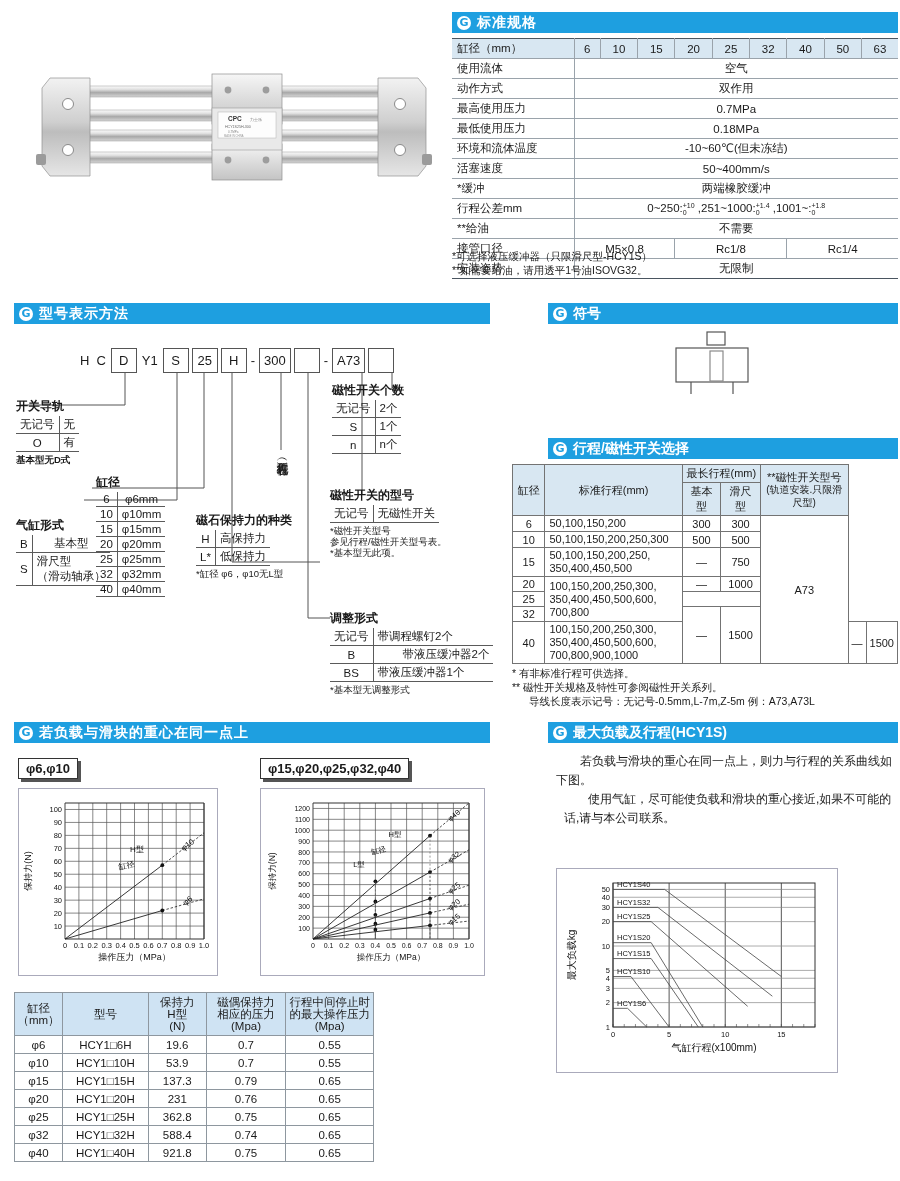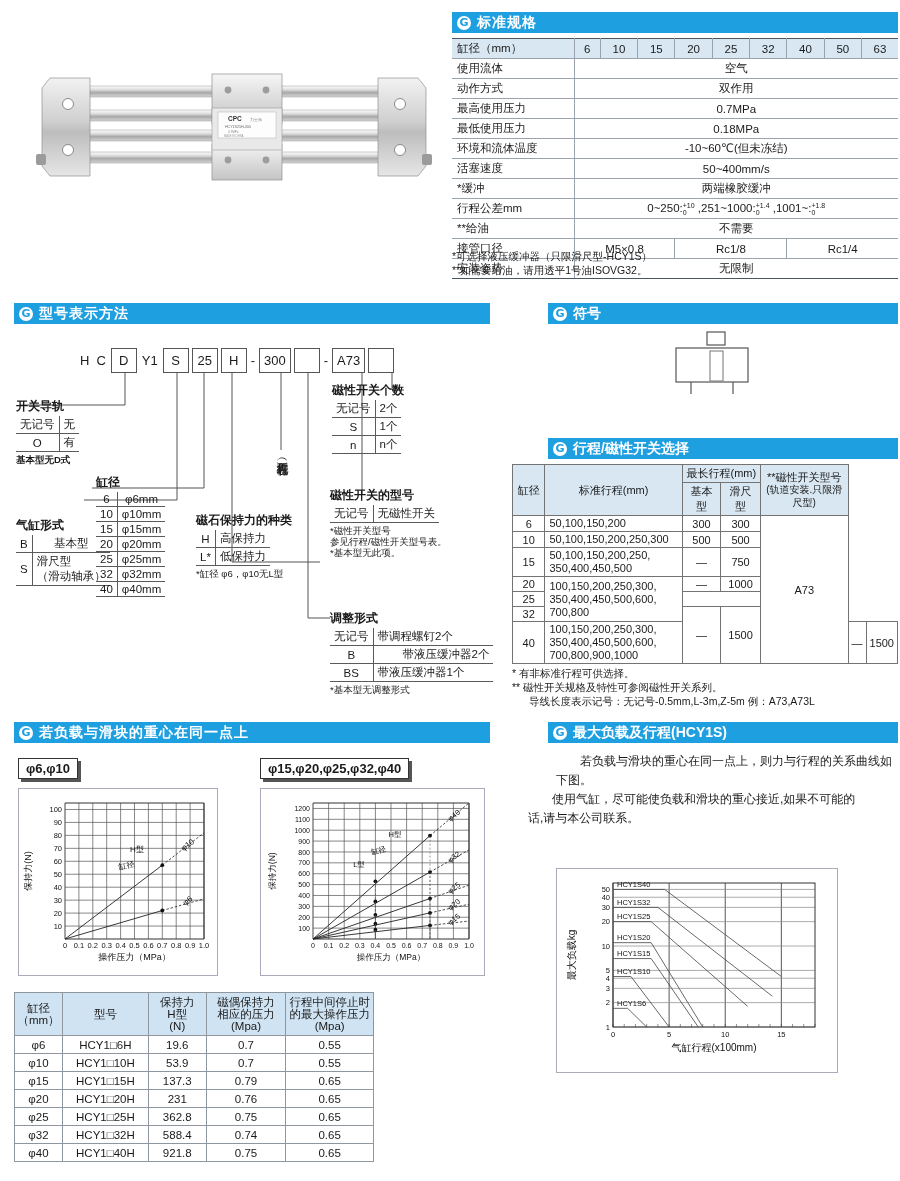--- a/index.html
+++ b/index.html
@@ -480,21 +480,21 @@
           <td>—</td>
           <td>1500</td>
         </tr>
       </tbody>
   </table>
 </div>
 
 <div class="abs" style="left:512px;top:666px;width:386px;">
   <div class="note">* 有非标准行程可供选择。</div>
   <div class="note">** 磁性开关规格及特性可参阅磁性开关系列。</div>
-  <div class="note" style="padding-left:17px;">导线长度表示记号：无记号-0.5mm,L-3m,Z-5m 例：A73,A73L</div>
+  <div class="note" style="padding-left:17px;">导线长度表示记号：无记号-0.5mm,L-7m,Z-5m 例：A73,A73L</div>
 </div>
 
 <div class="abs" style="left:14px;top:722px;width:476px;">
   <div class="sec-head">
     <span class="ico">G</span>
     <span class="ttl">若负载与滑块的重心在同一点上</span>
   </div>
 </div>
 
 <div class="abs" style="left:18px;top:758px;">
@@ -727,21 +727,21 @@
 <div class="abs" style="left:548px;top:722px;width:350px;">
   <div class="sec-head narrow">
     <span class="ico">G</span>
     <span class="ttl">最大负载及行程(HCY1S)</span>
   </div>
 </div>
 
 <div class="abs para" style="left:556px;top:752px;width:336px;text-indent:24px;">
   <span>若负载与滑块的重心在同一点上，则力与行程的关系曲线如下图。</span>
 </div>
-<div class="abs para" style="left:528px;top:790px;width:336px;text-indent:24px;">
+<div class="abs para" style="left:564px;top:790px;width:336px;text-indent:24px;">
   <span>使用气缸，尽可能使负载和滑块的重心接近,如果不可能的话,请与本公司联系。</span>
 </div>
 
 <div class="abs chart-box" style="left:556px;top:868px;width:282px;height:205px;">
   <svg id="chart3" width="282" height="205">
       <line x1="56" y1="14" x2="56" y2="158" stroke="#444" stroke-width="0.9"></line>
       <line x1="112.11111111111111" y1="14" x2="112.11111111111111" y2="158" stroke="#444" stroke-width="0.9"></line>
       <line x1="168.22222222222223" y1="14" x2="168.22222222222223" y2="158" stroke="#444" stroke-width="0.9"></line>
       <line x1="224.33333333333334" y1="14" x2="224.33333333333334" y2="158" stroke="#444" stroke-width="0.9"></line>
       <line x1="56" y1="158" x2="56" y2="155" stroke="#444" stroke-width="0.6"></line>

